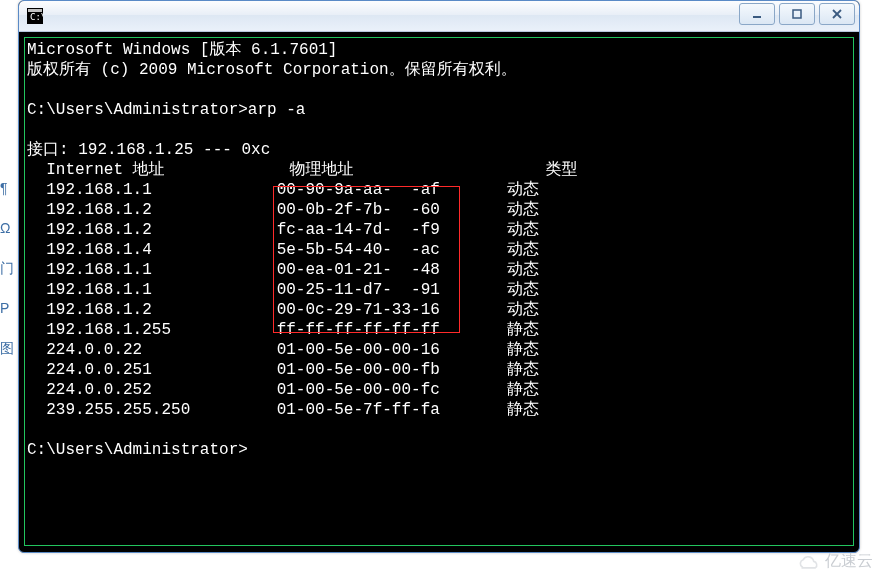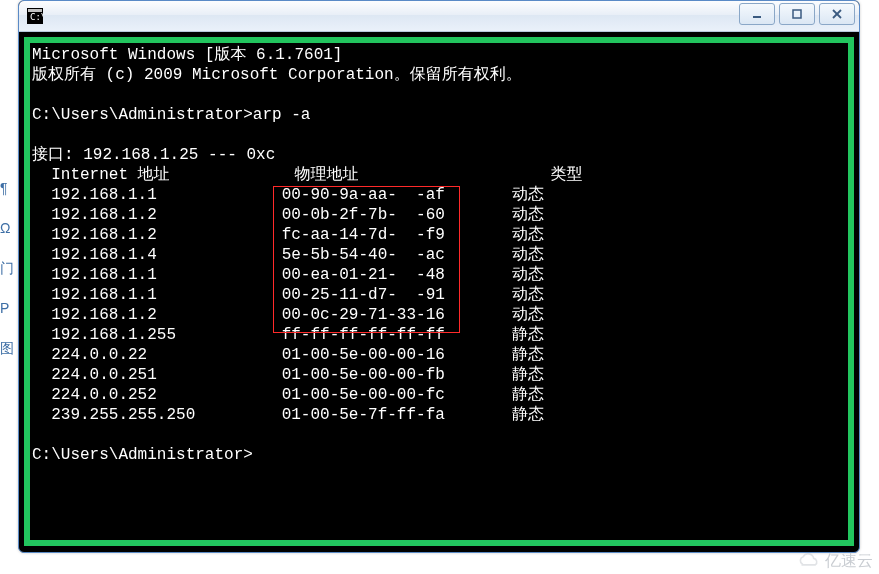--- a/index.html
+++ b/index.html
@@ -10,25 +10,25 @@
   
   .win{position:absolute;left:18px;top:0;width:840px;height:551px;border:1px solid #5a8ac6;border-radius:6px;box-shadow:0 0 3px rgba(0,0,0,.2);background:#000;overflow:hidden}
   .titlebar{height:30px;background:linear-gradient(#fdfdfe,#e9eff7 45%,#dde7f3 46%,#eaf1fa);border-bottom:1px solid #b7c7dd;display:flex;align-items:center;padding:0 2px;position:relative}
   .tb-icon{width:16px;height:16px;margin:0 6px;display:inline-block}
   .tb-icon svg{width:16px;height:16px}
   .tb-title{color:#000;font-size:13px;white-space:nowrap}
   .winbtns{position:absolute;right:4px;top:2px;display:flex;gap:0}
   .winbtn{width:34px;height:20px;border:1px solid #8aa7c7;background:linear-gradient(#f5f9fd,#dbe7f4);border-radius:3px;margin-left:4px;display:flex;align-items:center;justify-content:center;font-size:11px;color:#405a78}
   .winbtn svg{width:12px;height:12px}
   
-  .console{position:absolute;left:5px;right:5px;top:36px;bottom:6px;background:#000;color:#fff;font-family:"NSimSun","SimSun","Consolas","Courier New",monospace;font-size:16px;line-height:20px;white-space:pre;overflow:hidden;padding:2px 0 0 2px;border:6px solid #22c55e}
+  .console{position:absolute;left:5px;right:5px;top:36px;bottom:6px;background:#000;color:#fff;font-family:"NSimSun","SimSun","Consolas","Courier New",monospace;font-size:16px;line-height:20px;white-space:pre;overflow:hidden;padding:2px 0 0 2px;border:1px solid #22c55e}
   
   .redbox{position:absolute;border:1px solid #ff2a2a;pointer-events:none}
   
-  .wm{position:absolute;right:6px;bottom:2px;color:#c9cdd2;font-size:16px;font-family:Liberation Serif, serif;display:flex;align-items:flex-start;gap:4px}
+  .wm{position:absolute;right:6px;bottom:2px;color:#c9cdd2;font-size:16px;font-family:Liberation Serif, serif;display:flex;align-items:flex-end;gap:4px}
   .wm svg{width:26px;height:18px;opacity:.55}
 </style>
 </head>
 <body>
 
 <div class="desktop">
 
   <div class="leftbar">
     <span>¶</span>
     <span>Ω</span>

